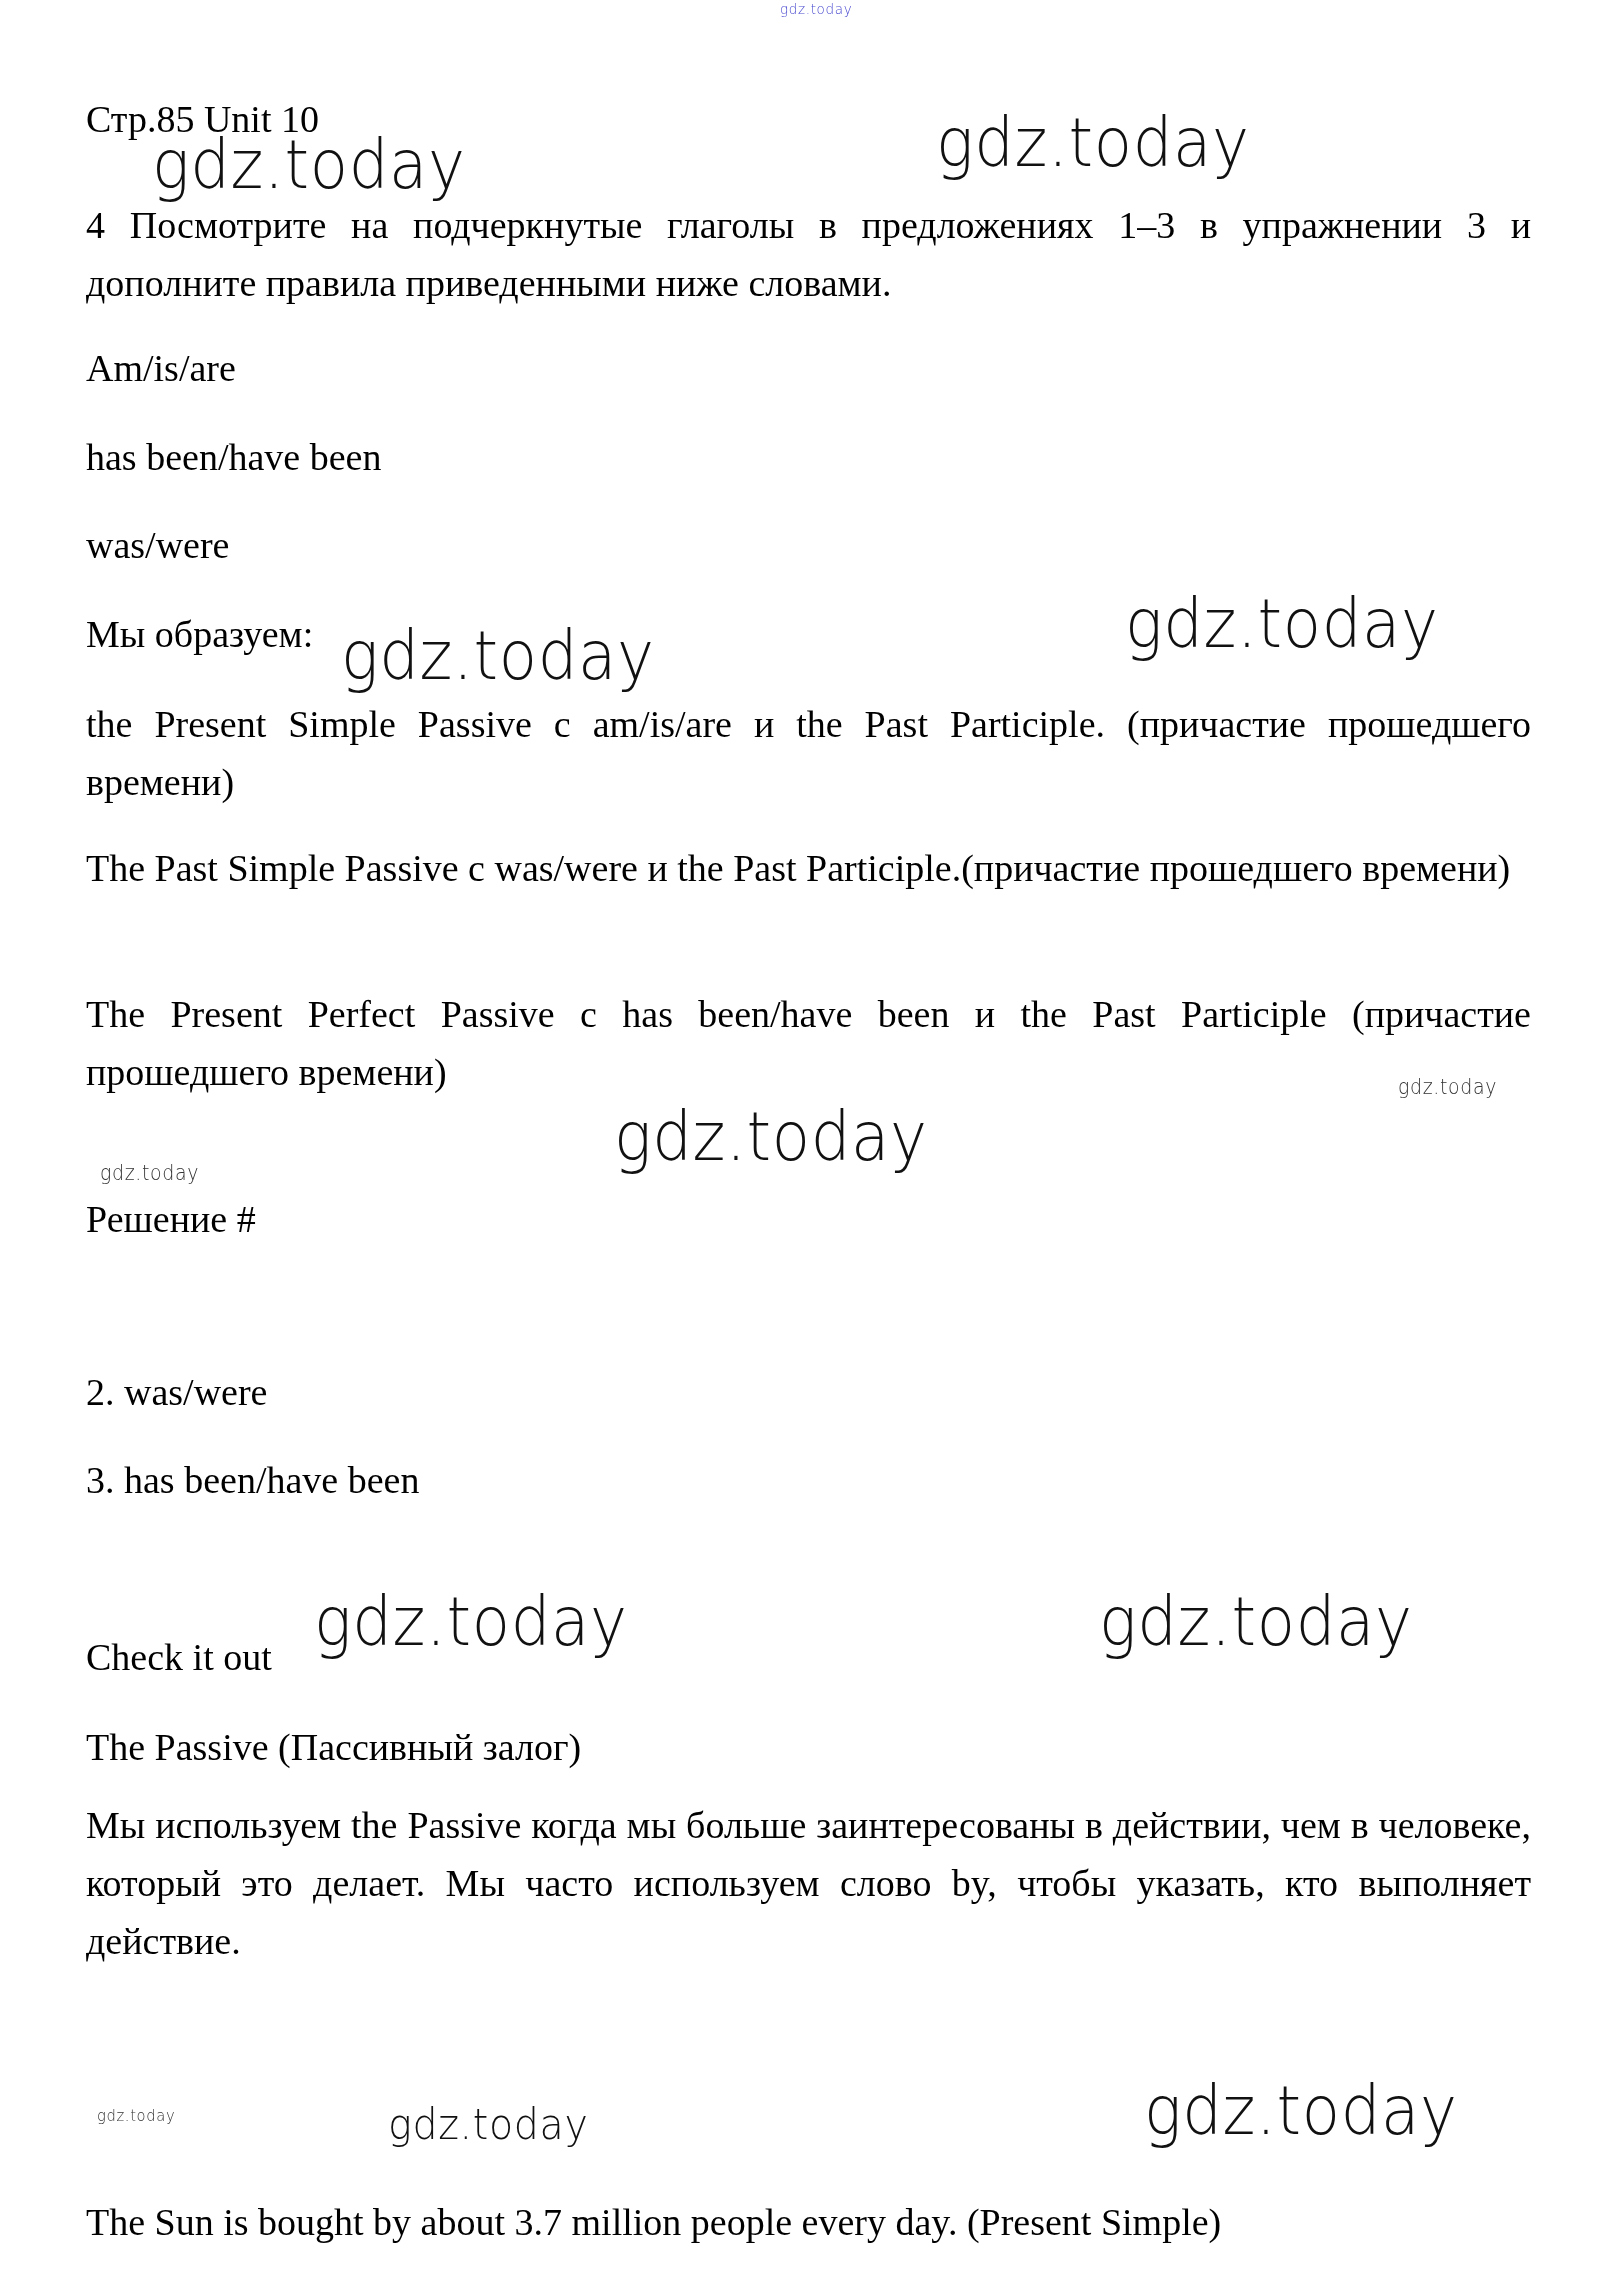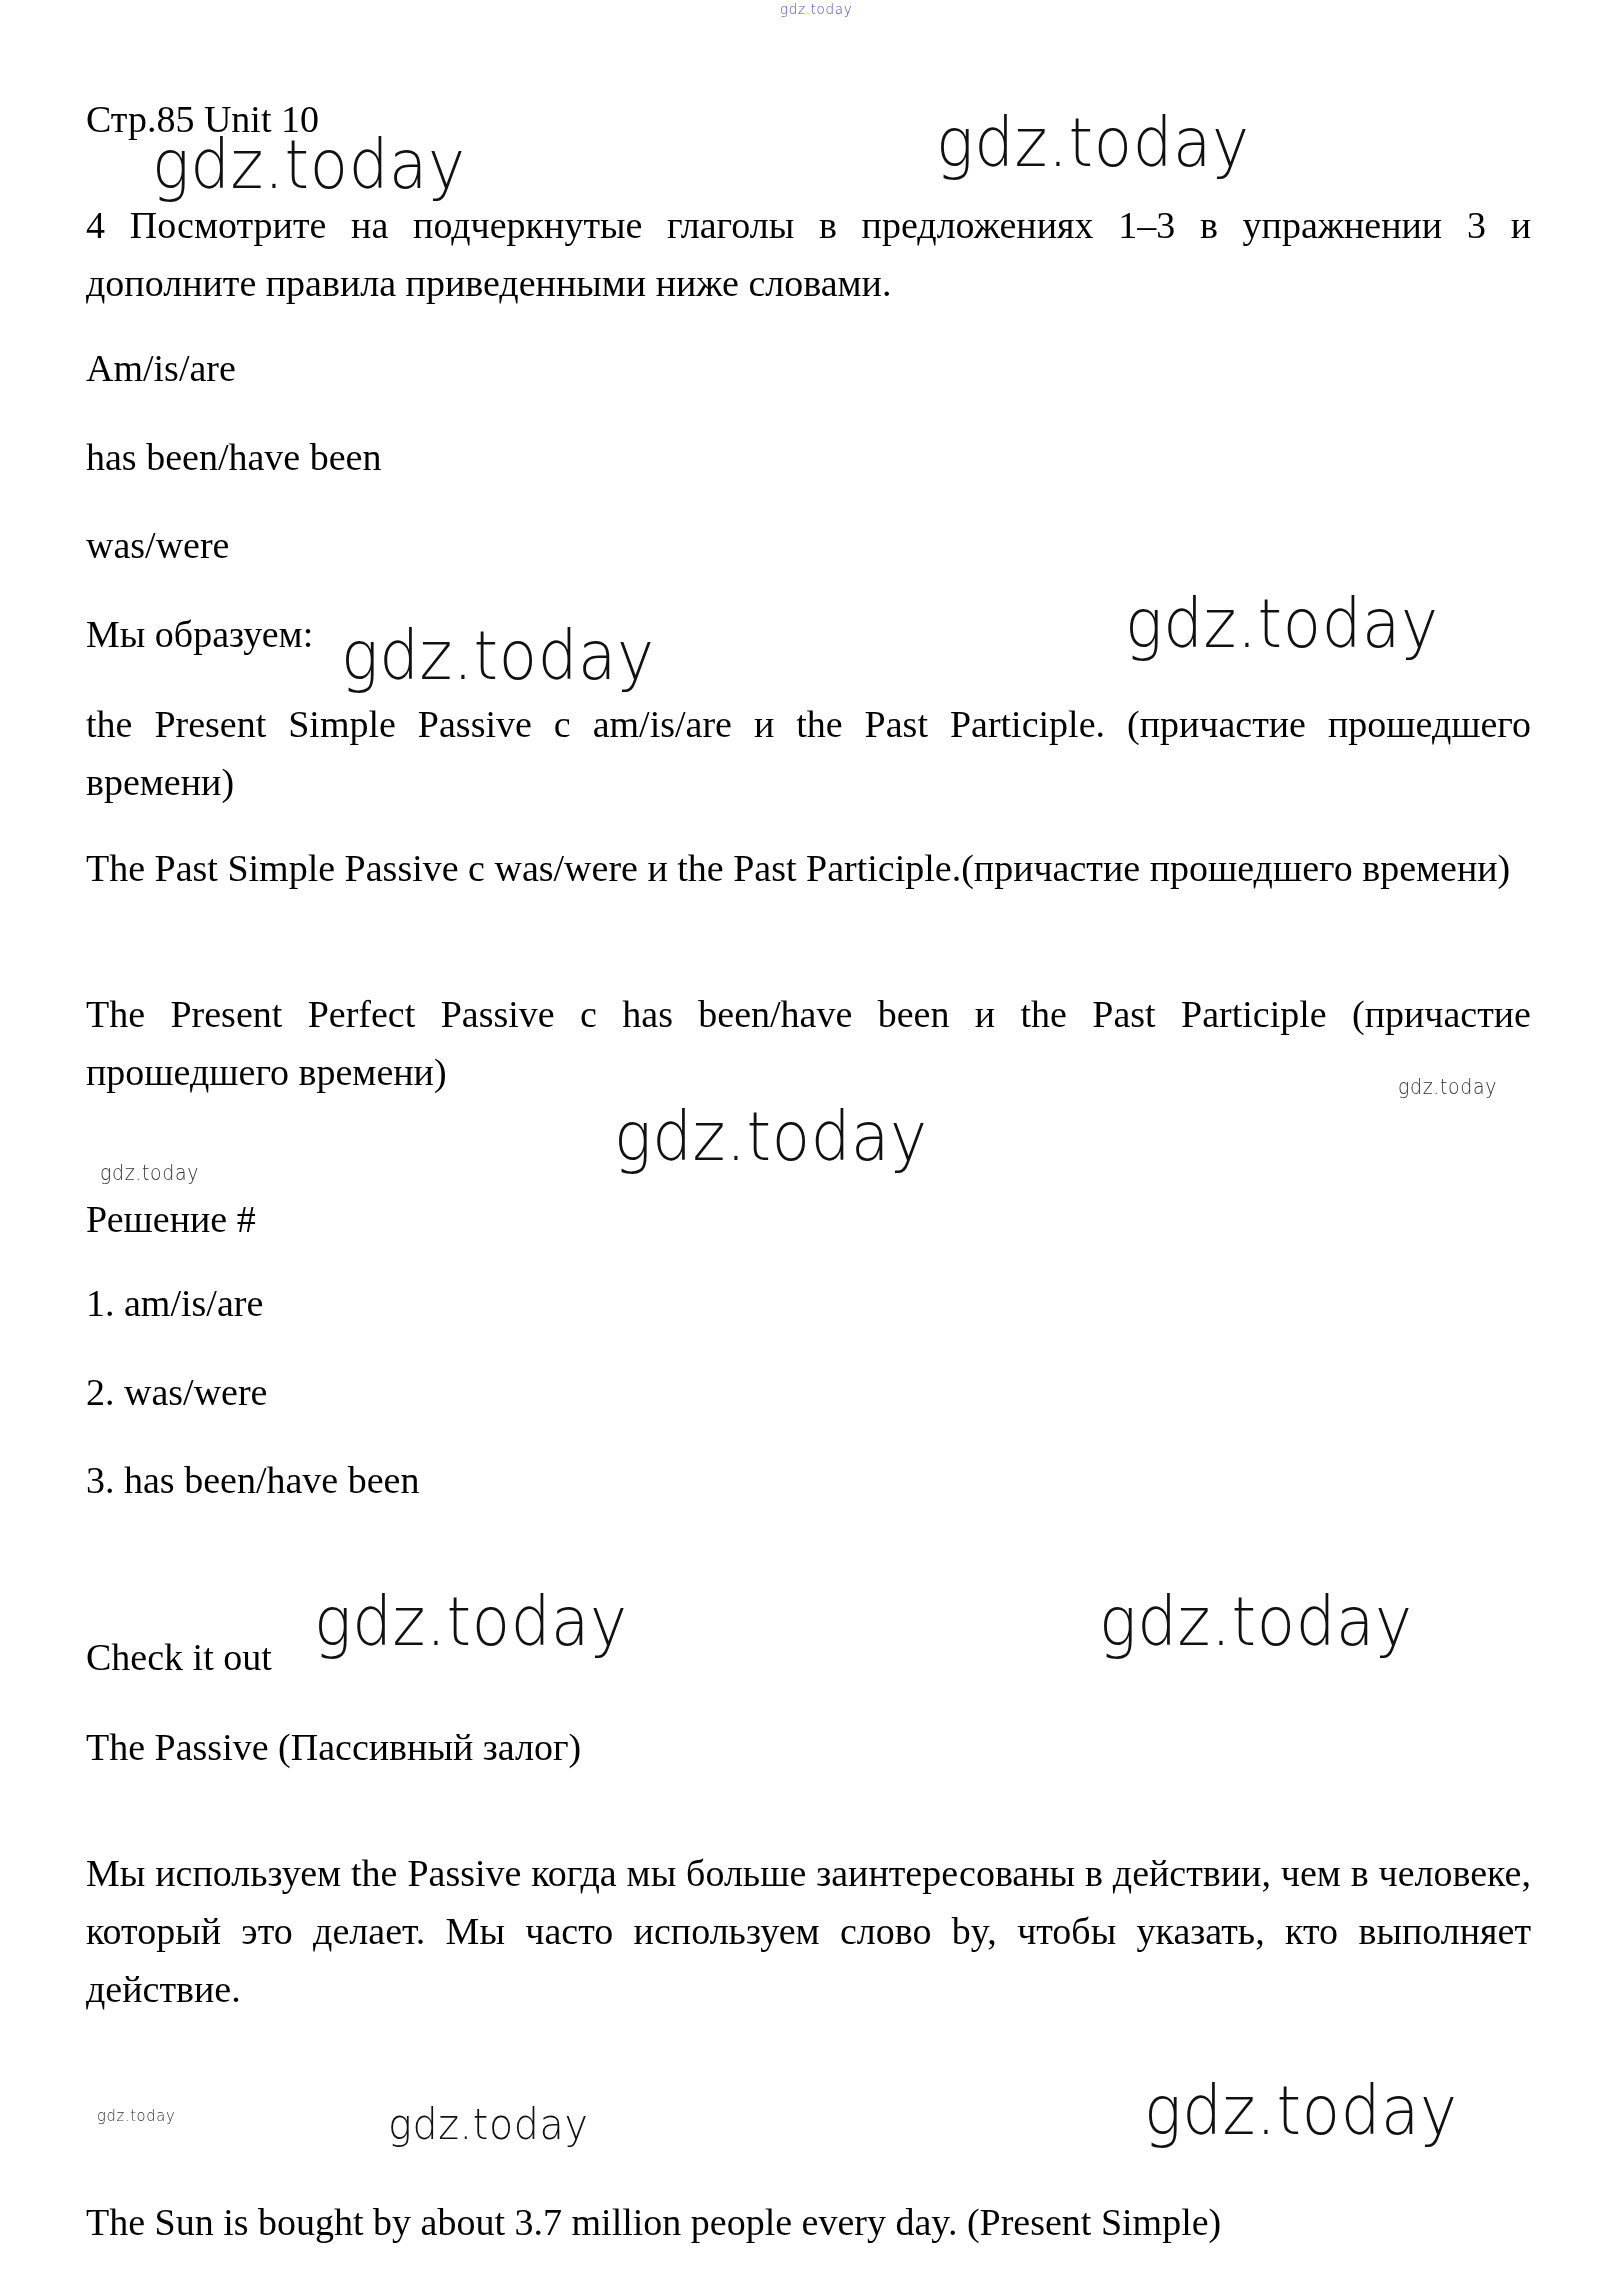--- a/index.html
+++ b/index.html
@@ -46,23 +46,22 @@
   <div class="t j" style="top:196px;">4 Посмотрите на подчеркнутые глаголы в предложениях 1–3 в упражнении 3 и дополните правила приведенными ниже словами.</div>
   <div class="t" style="top:339px;">Am/is/are</div>
   <div class="t" style="top:516px;">was/were</div>
   <div class="t" style="top:428px;">has been/have been</div>
   <div class="t" style="top:605px;">Мы образуем:</div>
   <div class="t j" style="top:695px;">the Present Simple Passive с am/is/are и the Past Participle. (причастие прошедшего времени)</div>
   <div class="t j" style="top:839px;">The Past Simple Passive с was/were и the Past Participle.(причастие прошедшего времени)</div>
   <div class="t j" style="top:985px;">The Present Perfect Passive с has been/have been и the Past Participle (причастие прошедшего времени)</div>
 
   <div class="t b" style="top:1190px;">Решение #</div>
-  <div class="t" style="top:1274px;">1. am/is/are</div>
   <div class="t" style="top:1363px;">2. was/were</div>
   <div class="t" style="top:1451px;">3. has been/have been</div>
 
   <div class="t" style="top:1628px;">Check it out</div>
   <div class="t" style="top:1718px;">The Passive (Пассивный залог)</div>
-  <div class="t j" style="top:1844px;">Мы используем the Passive когда мы больше заинтересованы в действии, чем в человеке, который это делает. Мы часто используем слово by, чтобы указать, кто выполняет действие.</div>
+  <div class="t j" style="top:1796px;">Мы используем the Passive когда мы больше заинтересованы в действии, чем в человеке, который это делает. Мы часто используем слово by, чтобы указать, кто выполняет действие.</div>
   <div class="t" style="top:2150px;margin-top:43px;">The Sun is bought by about 3.7 million people every day. (Present Simple)</div>
 
 </div>
 
 
 </body></html>

